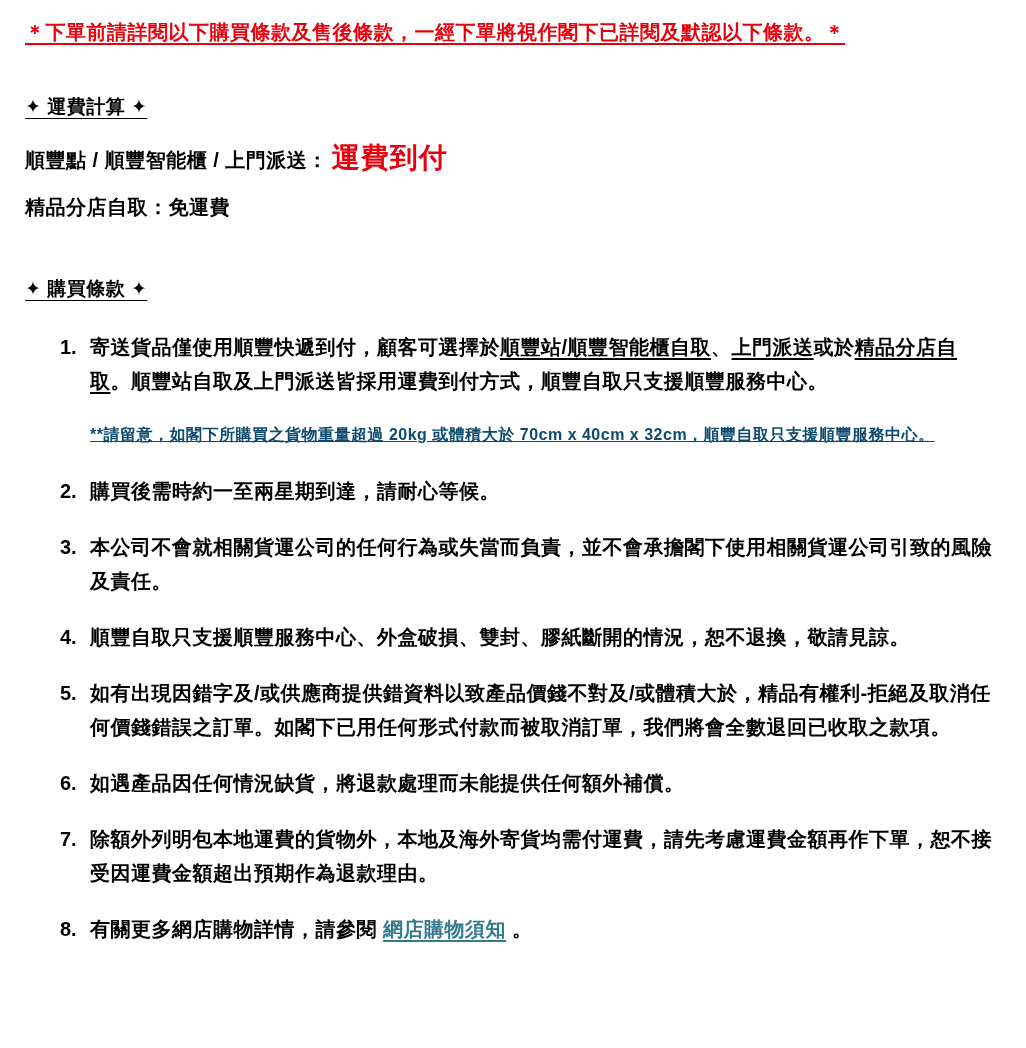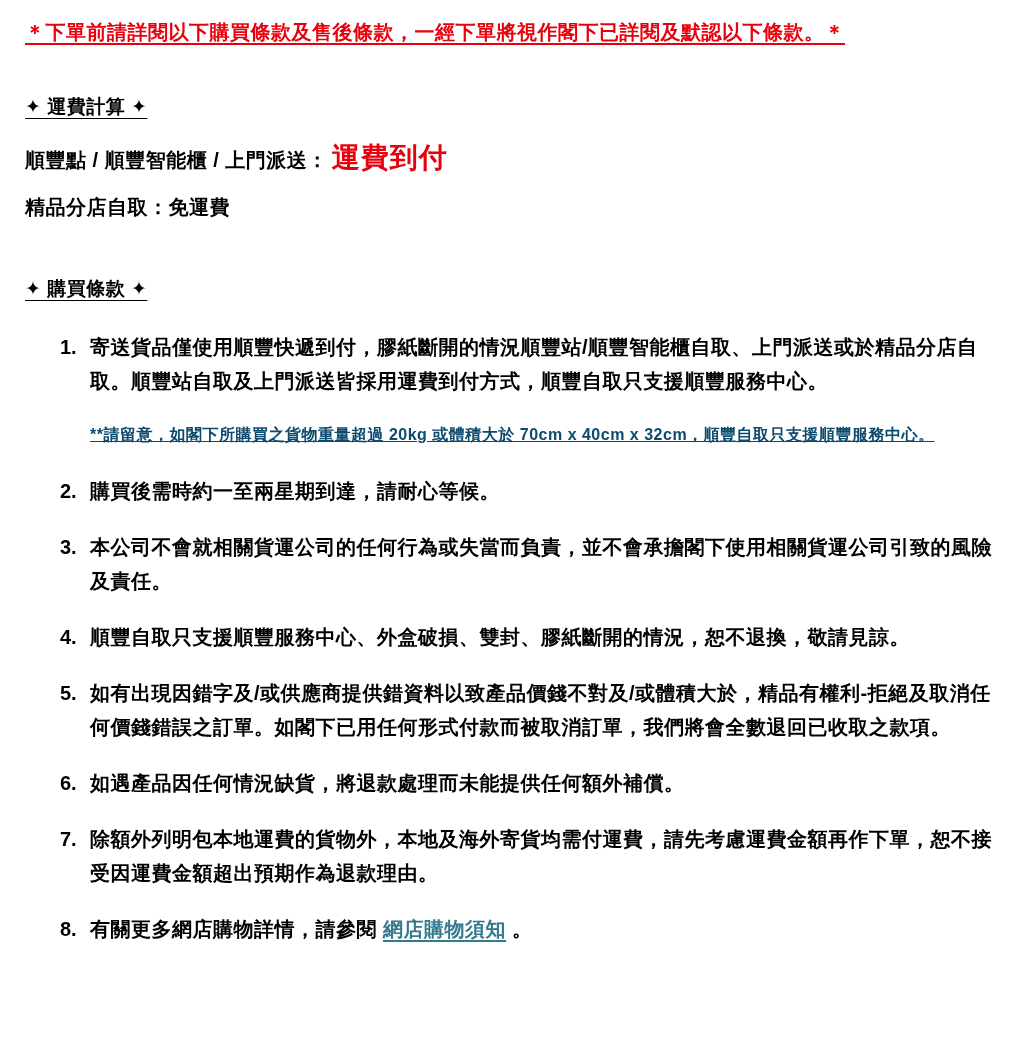--- a/index.html
+++ b/index.html
@@ -69,20 +69,21 @@
     font-size: 20px;
     line-height: 34px;
   }
   .term-body { flex: 1; min-width: 0; }
   .term-text {
     font-size: 20px;
     line-height: 34px;
     letter-spacing: 0.5px;
   }
   .u {
+    text-decoration: underline;
     text-underline-offset: 4px;
     text-align: right;
   }
   .red-note {
     color: #0c4a6e;
     font-size: 16px;
     line-height: 34px;
     letter-spacing: 0.5px;
     margin-top: 20px;
     text-decoration: underline;
@@ -107,21 +108,21 @@
 
   <p class="ship-line2">精品分店自取：免運費</p>
 
   <h2 class="section-heading heading-gap">✦  購買條款  ✦</h2>
 
   <div class="terms-list">
 
     <div class="term-item">
       <span class="term-num">1.</span>
       <div class="term-body">
-        <p class="term-text"><span>寄送貨品僅使用順豐快遞到付，膠紙斷開的情況</span><span class="u">順豐站/順豐智能櫃自取</span><span>、</span><span class="u">上門派送</span><span>或於</span><span class="u">精品分店自取</span><span>。順豐站自取及上門派送皆採用運費到付方式，順豐自取只支援順豐服務中心。</span></p>
+        <p class="term-text"><span>寄送貨品僅使用順豐快遞到付，顧客可選擇於</span><span class="u">順豐站/順豐智能櫃自取</span><span>、</span><span class="u">上門派送</span><span>或於</span><span class="u">精品分店自取</span><span>。順豐站自取及上門派送皆採用運費到付方式，順豐自取只支援順豐服務中心。</span></p>
         <p class="red-note">**請留意，如閣下所購買之貨物重量超過 20kg 或體積大於 70cm x 40cm x 32cm，順豐自取只支援順豐服務中心。</p>
       </div>
     </div>
 
     <div class="term-item">
       <span class="term-num">2.</span>
       <div class="term-body">
         <p class="term-text">購買後需時約一至兩星期到達，請耐心等候。</p>
       </div>
     </div>

